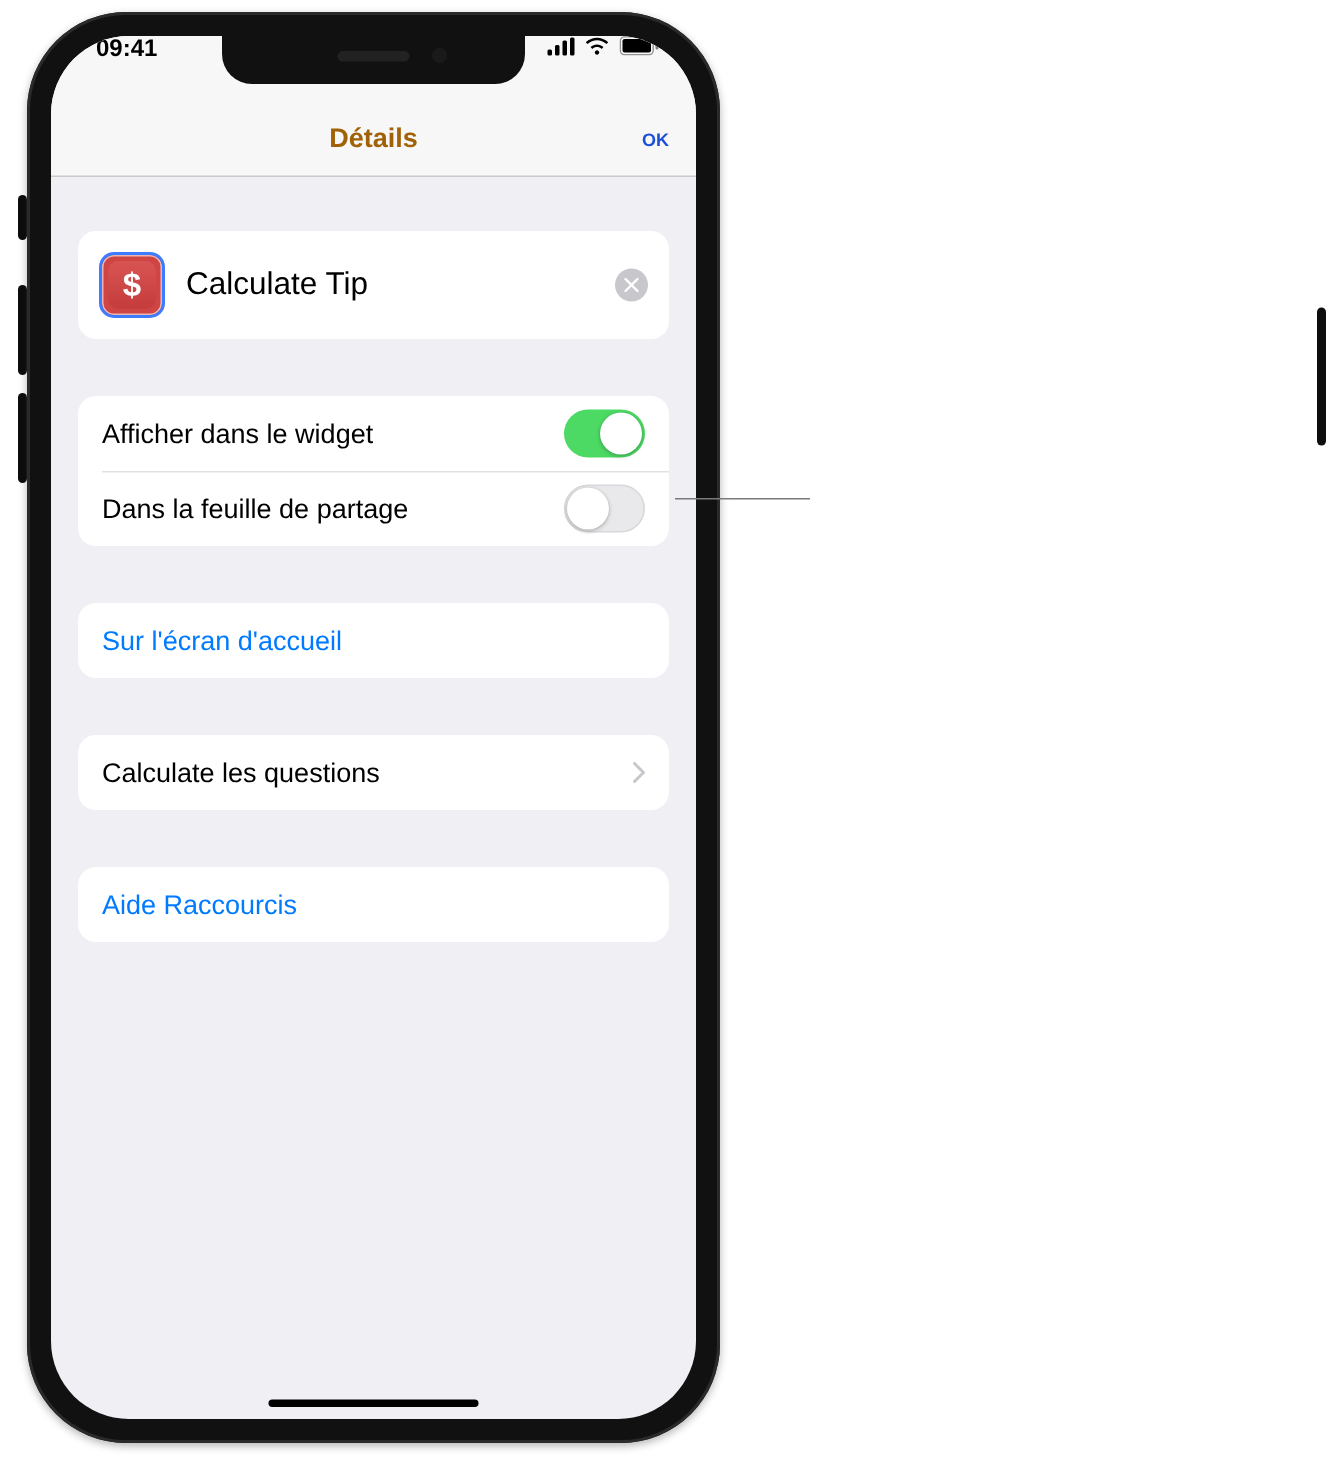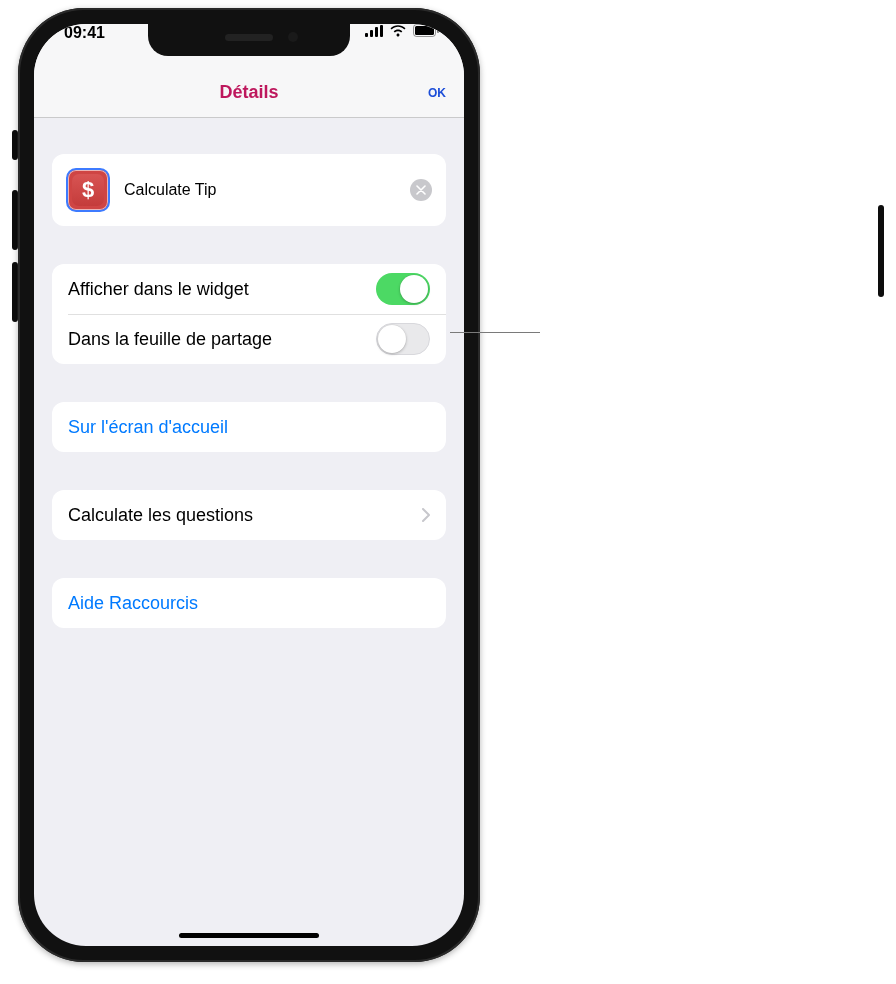--- a/index.html
+++ b/index.html
@@ -108,21 +108,21 @@
     background: #f7f7f8;
     border-bottom: 1px solid rgba(0,0,0,0.18);
     display: flex;
     align-items: center;
     justify-content: center;
     z-index: 30;
   }
   .navbar .title {
     font-size: 18px;
     font-weight: 600;
-    color: #be185d;
+    color: #a16207;
   }
   .navbar .done {
     position: absolute;
     right: 18px;
     font-size: 12px;
     font-weight: 600;
     color: #1d4ed8;
   }
   .content {
     position: absolute;
@@ -177,21 +177,21 @@
   }
   .shortcut-icon::after {
     content:"";
     position:absolute; inset:4px;
     border-radius:7px;
     background: linear-gradient(#d85453,#c43c3b);
   }
   .shortcut-icon span { position: relative; z-index: 1; }
   .shortcut-name {
     flex: 1;
-    font-size: 16px;
+    font-size: 21px;
     color: #000;
     padding: 4px 0;
     border: none;
     outline: none;
   }
   .clear-btn {
     width: 22px; height: 22px;
     border-radius: 50%;
     background: #c8c8cc;
     display: flex; align-items: center; justify-content: center;

